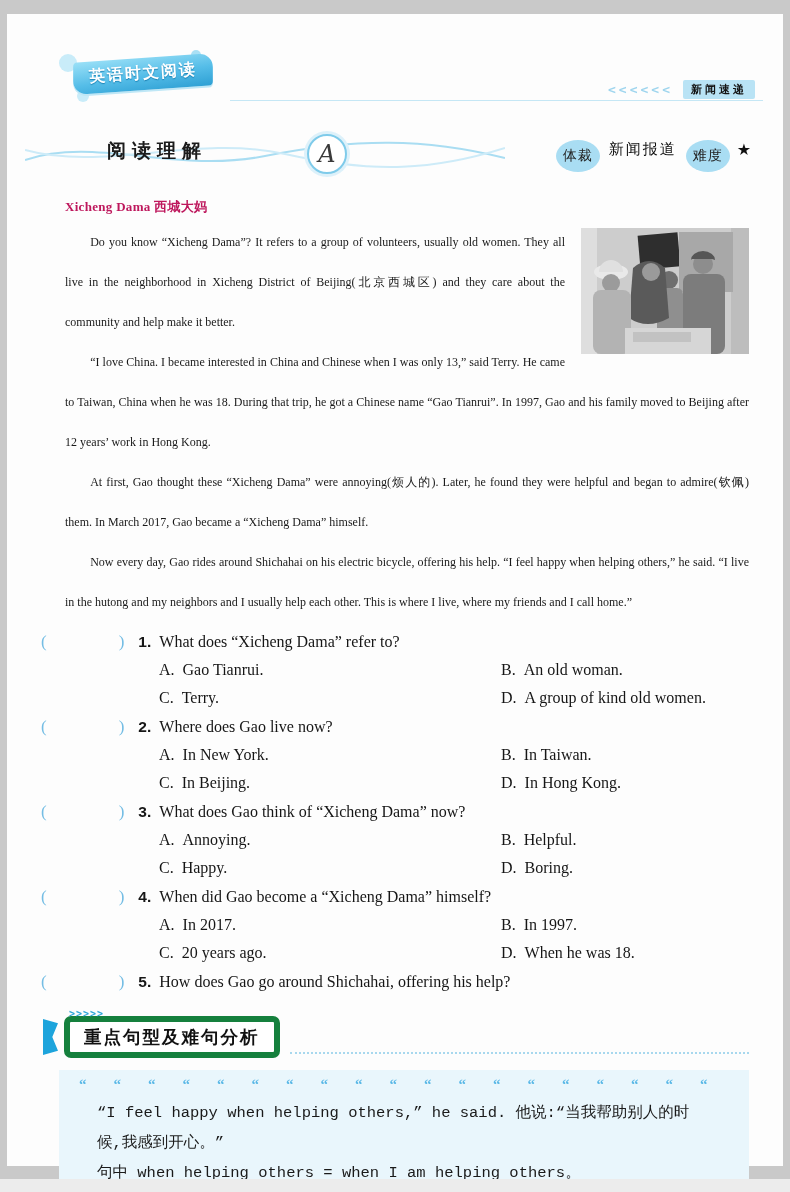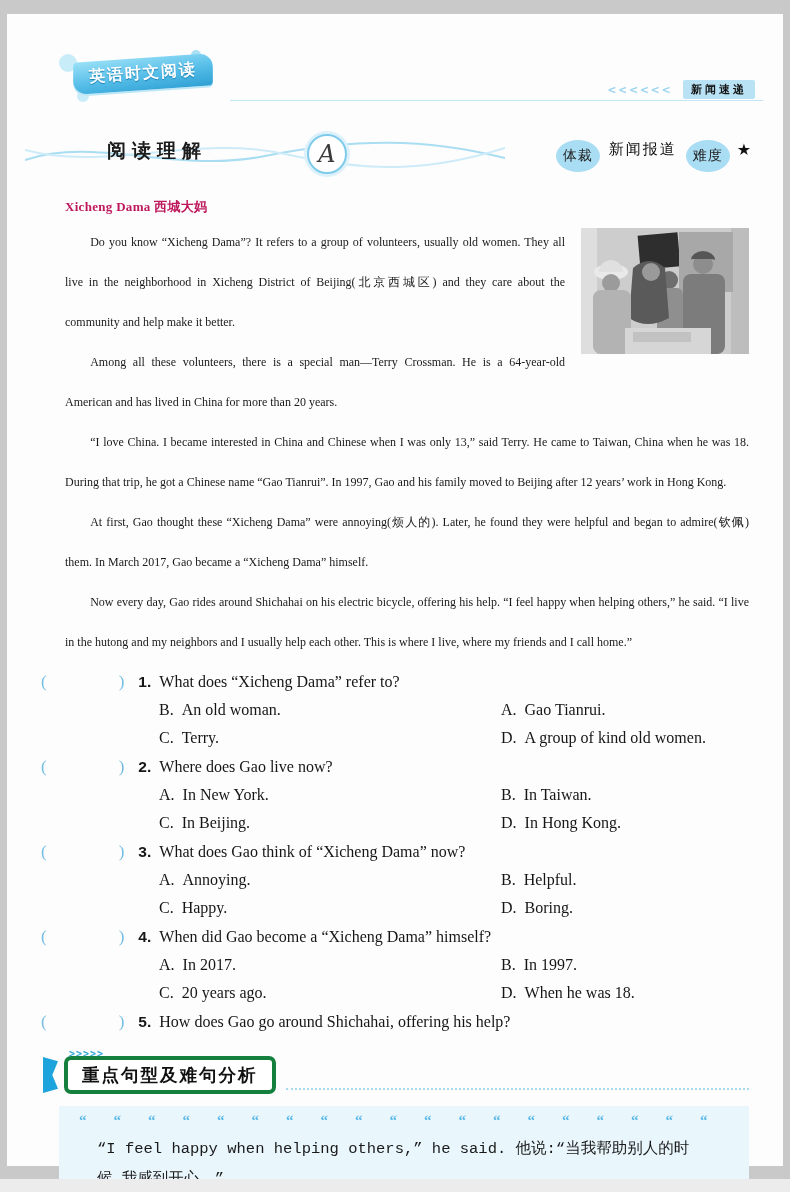--- a/index.html
+++ b/index.html
@@ -61,21 +61,21 @@
   .opt { font-size:16px; color:#161616; line-height:28px; }
   .opt .lab { margin-right:8px; }
 
   
   .analysis { margin-top:20px; margin-left:-22px; width:706px; }
   .ana-head { position:relative; display:flex; align-items:center; }
   .ana-flag { width:15px; height:36px; background:#1da4dc; margin-right:6px;
     clip-path:polygon(0 0,100% 12%,62% 50%,100% 88%,0 100%); }
   .ana-arrows { position:absolute; left:26px; top:-8px; color:#2ea6d9; font-weight:bold;
     font-size:10px; letter-spacing:1px; font-family:"DejaVu Sans Mono",monospace; }
-  .ana-title-box { border:4px solid #15803d; border-radius:7px; background:#fff;
+  .ana-title-box { border:6px solid #15803d; border-radius:7px; background:#fff;
     padding:3px 14px; font-size:17.5px; font-weight:bold; color:#111; letter-spacing:2px; }
   .ana-dots { flex:1; border-top:2px dotted #a8d8ee; margin-left:10px; align-self:flex-end; margin-bottom:4px; }
   .ana-panel { margin-top:12px; margin-left:16px; background:#e9f6fc; border-bottom:3px solid #bde3f4;
     padding:6px 20px 16px; }
   .quote-row { color:#58b7e6; font-size:15px; letter-spacing:27px; white-space:nowrap;
     overflow:hidden; height:22px; font-weight:bold; }
   .ana-line { font-size:15.5px; line-height:30px; color:#1a1a1a; padding:0 18px;font-family:Liberation Mono, monospace; }
 </style>
 </head>
 <body>
@@ -134,39 +134,38 @@
           <circle cx="70" cy="44" r="9" fill="#9a9a9a"></circle>
           <ellipse cx="30" cy="44" rx="17" ry="8" fill="#e9e9e9"></ellipse>
           <path d="M18,44 a12,12 0 0 1 24,0 z" fill="#e0e0e0"></path>
           <circle cx="30" cy="55" r="9" fill="#9b9b9b"></circle>
           <rect x="12" y="62" width="38" height="64" rx="8" fill="#b3b3b3"></rect>
           <rect x="44" y="100" width="86" height="26" fill="#d6d6d6"></rect>
           <rect x="52" y="104" width="58" height="10" fill="#c2c2c2"></rect>
         </svg>
       </div>
       <p>Do you know “Xicheng Dama”? It refers to a group of volunteers, usually old women. They all live in the neighborhood in Xicheng District of Beijing(北京西城区) and they care about the community and help make it better.</p>
-      <p>Among all these volunteers, there is a special man—Terry Crossman. He is a 64-year-old American and has lived in China for more than 20 years.</p>
       <p>“I love China. I became interested in China and Chinese when I was only 13,” said Terry. He came to Taiwan, China when he was 18. During that trip, he got a Chinese name “Gao Tianrui”. In 1997, Gao and his family moved to Beijing after 12 years’ work in Hong Kong.</p>
       <p>At first, Gao thought these “Xicheng Dama” were annoying(烦人的). Later, he found they were helpful and began to admire(钦佩) them. In March 2017, Gao became a “Xicheng Dama” himself.</p>
       <p>Now every day, Gao rides around Shichahai on his electric bicycle, offering his help. “I feel happy when helping others,” he said. “I live in the hutong and my neighbors and I usually help each other. This is where I live, where my friends and I call home.”</p>
     </div>
 
     <div class="questions">
 
       <div class="q-block">
         <div class="q-line">
           <span class="bracket">(</span>
             <span class="bracket-gap"></span>
             <span class="bracket">)</span>
           <span class="q-num">1.</span>
           <span class="q-text">What does “Xicheng Dama” refer to?</span>
         </div>
         <div class="opts">
+          <div class="opt"><span class="lab">A.</span><span>Gao Tianrui.</span></div>
           <div class="opt"><span class="lab">B.</span><span>An old woman.</span></div>
-          <div class="opt"><span class="lab">A.</span><span>Gao Tianrui.</span></div>
           <div class="opt"><span class="lab">C.</span><span>Terry.</span></div>
           <div class="opt"><span class="lab">D.</span><span>A group of kind old women.</span></div>
         </div>
       </div>
 
       <div class="q-block">
         <div class="q-line">
           <span class="bracket">(</span>
             <span class="bracket-gap"></span>
             <span class="bracket">)</span>

